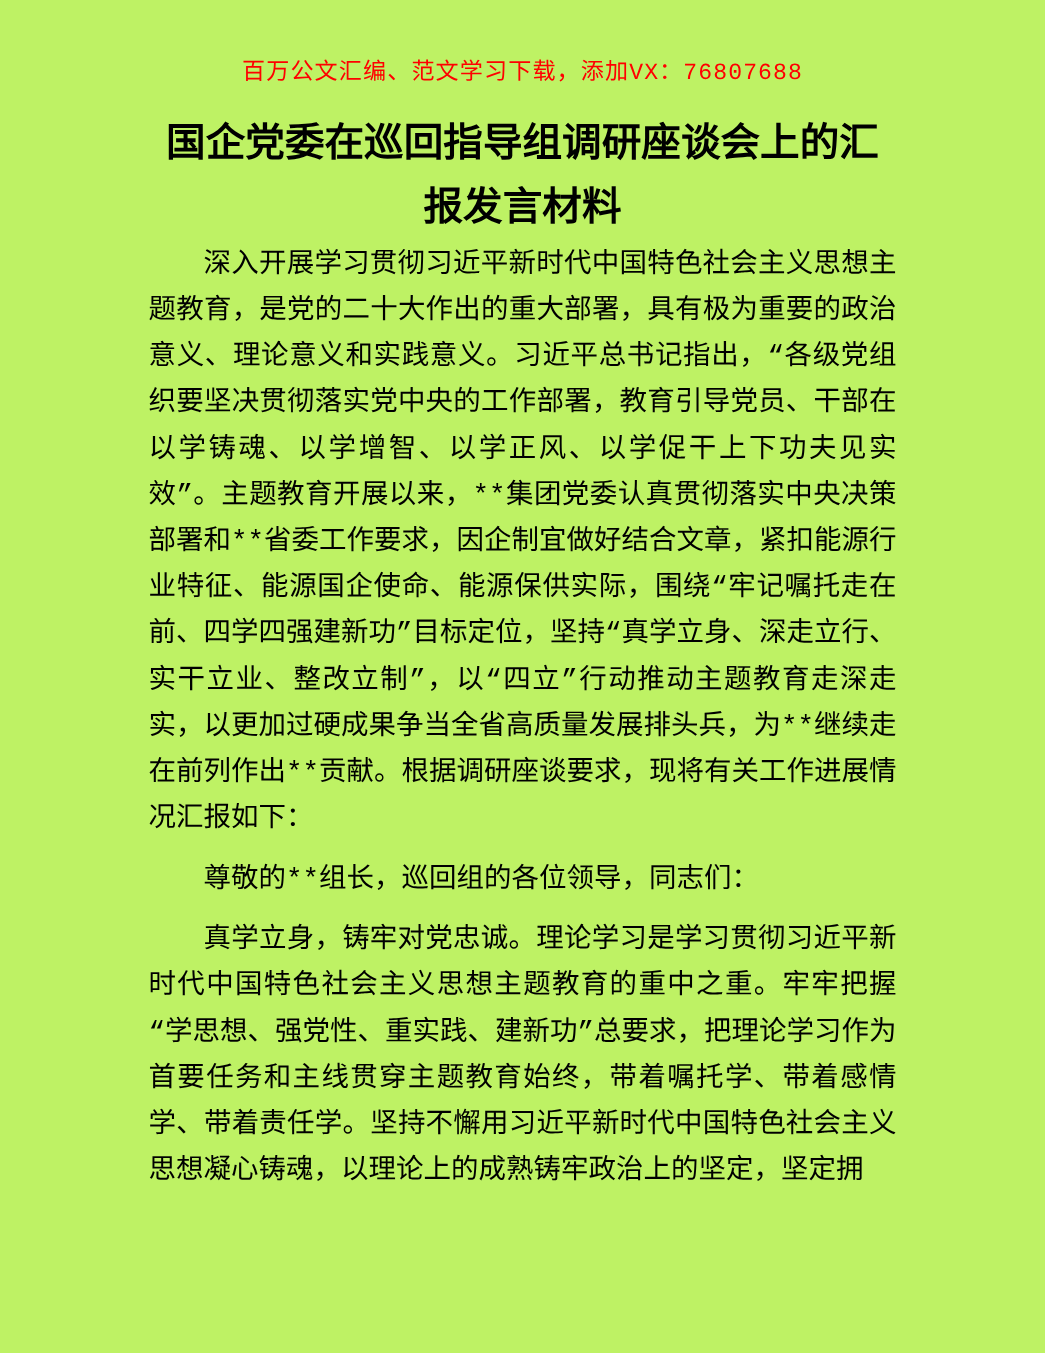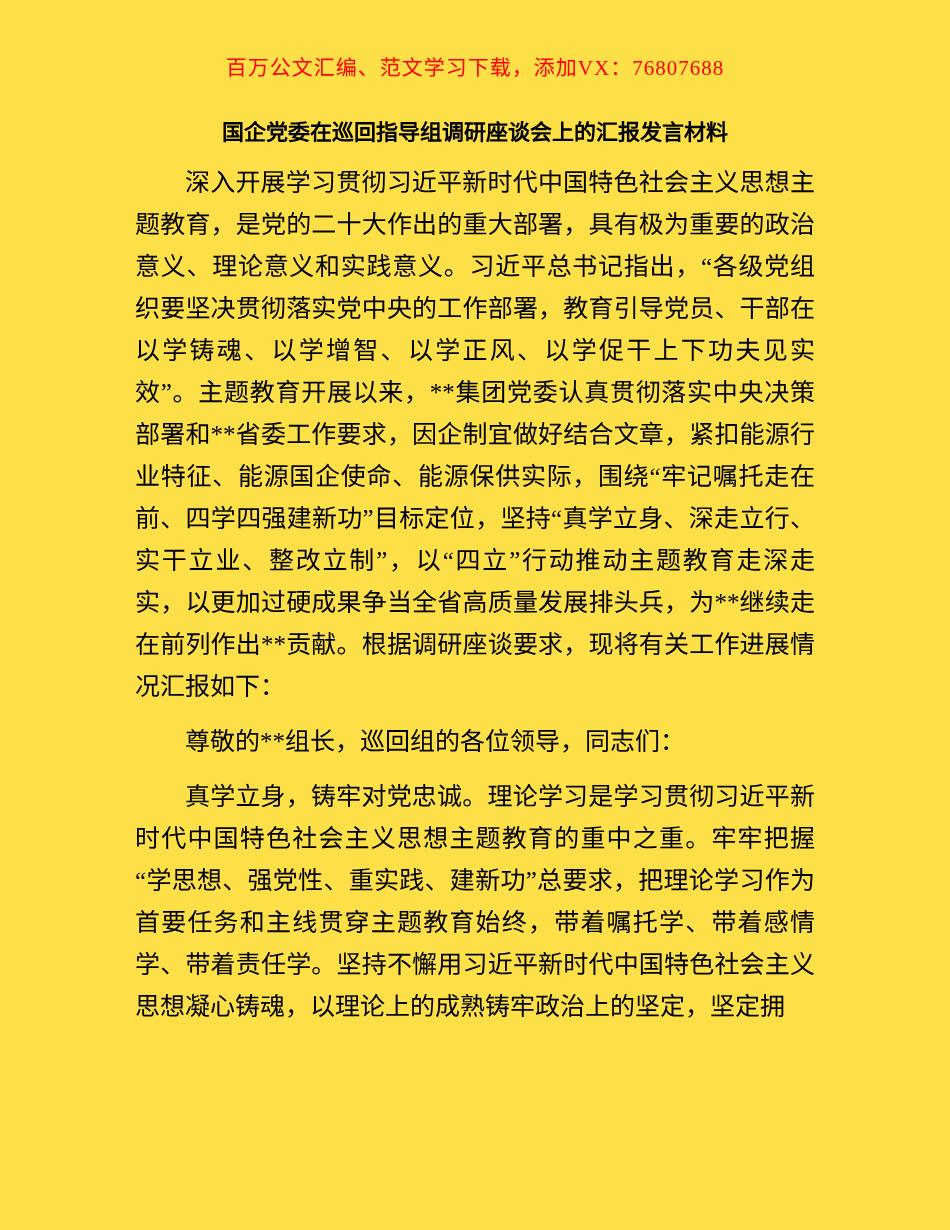--- a/index.html
+++ b/index.html
@@ -4,37 +4,37 @@
 <style>
   html, body {
     margin: 0;
     padding: 0;
     background: #ffffff;
   }
   .page {
     position: relative;
     width: 950px;
     height: 1230px;
-    background: #fde047;
+    background: #bef264;
     overflow: hidden;
     box-sizing: border-box;
     padding: 54px 135px 0 135px;
-    font-family: Liberation Serif, serif;
+    font-family: Liberation Mono, monospace;
     color: #000000;
   }
   .promo {
     text-align: center;
     font-size: 21px;
     line-height: 28px;
     letter-spacing: 1px;
     font-weight: 400;
   }
   .title {
     margin: 22px 0 0 0;
-    font-size: 22px;
+    font-size: 36px;
     line-height: 58px;
     font-weight: 700;
     text-align: center;
     letter-spacing: 0;
   }
   .para {
     margin: 0 0 13px 0;
     font-size: 25px;
     line-height: 42px;
     text-align: justify;

